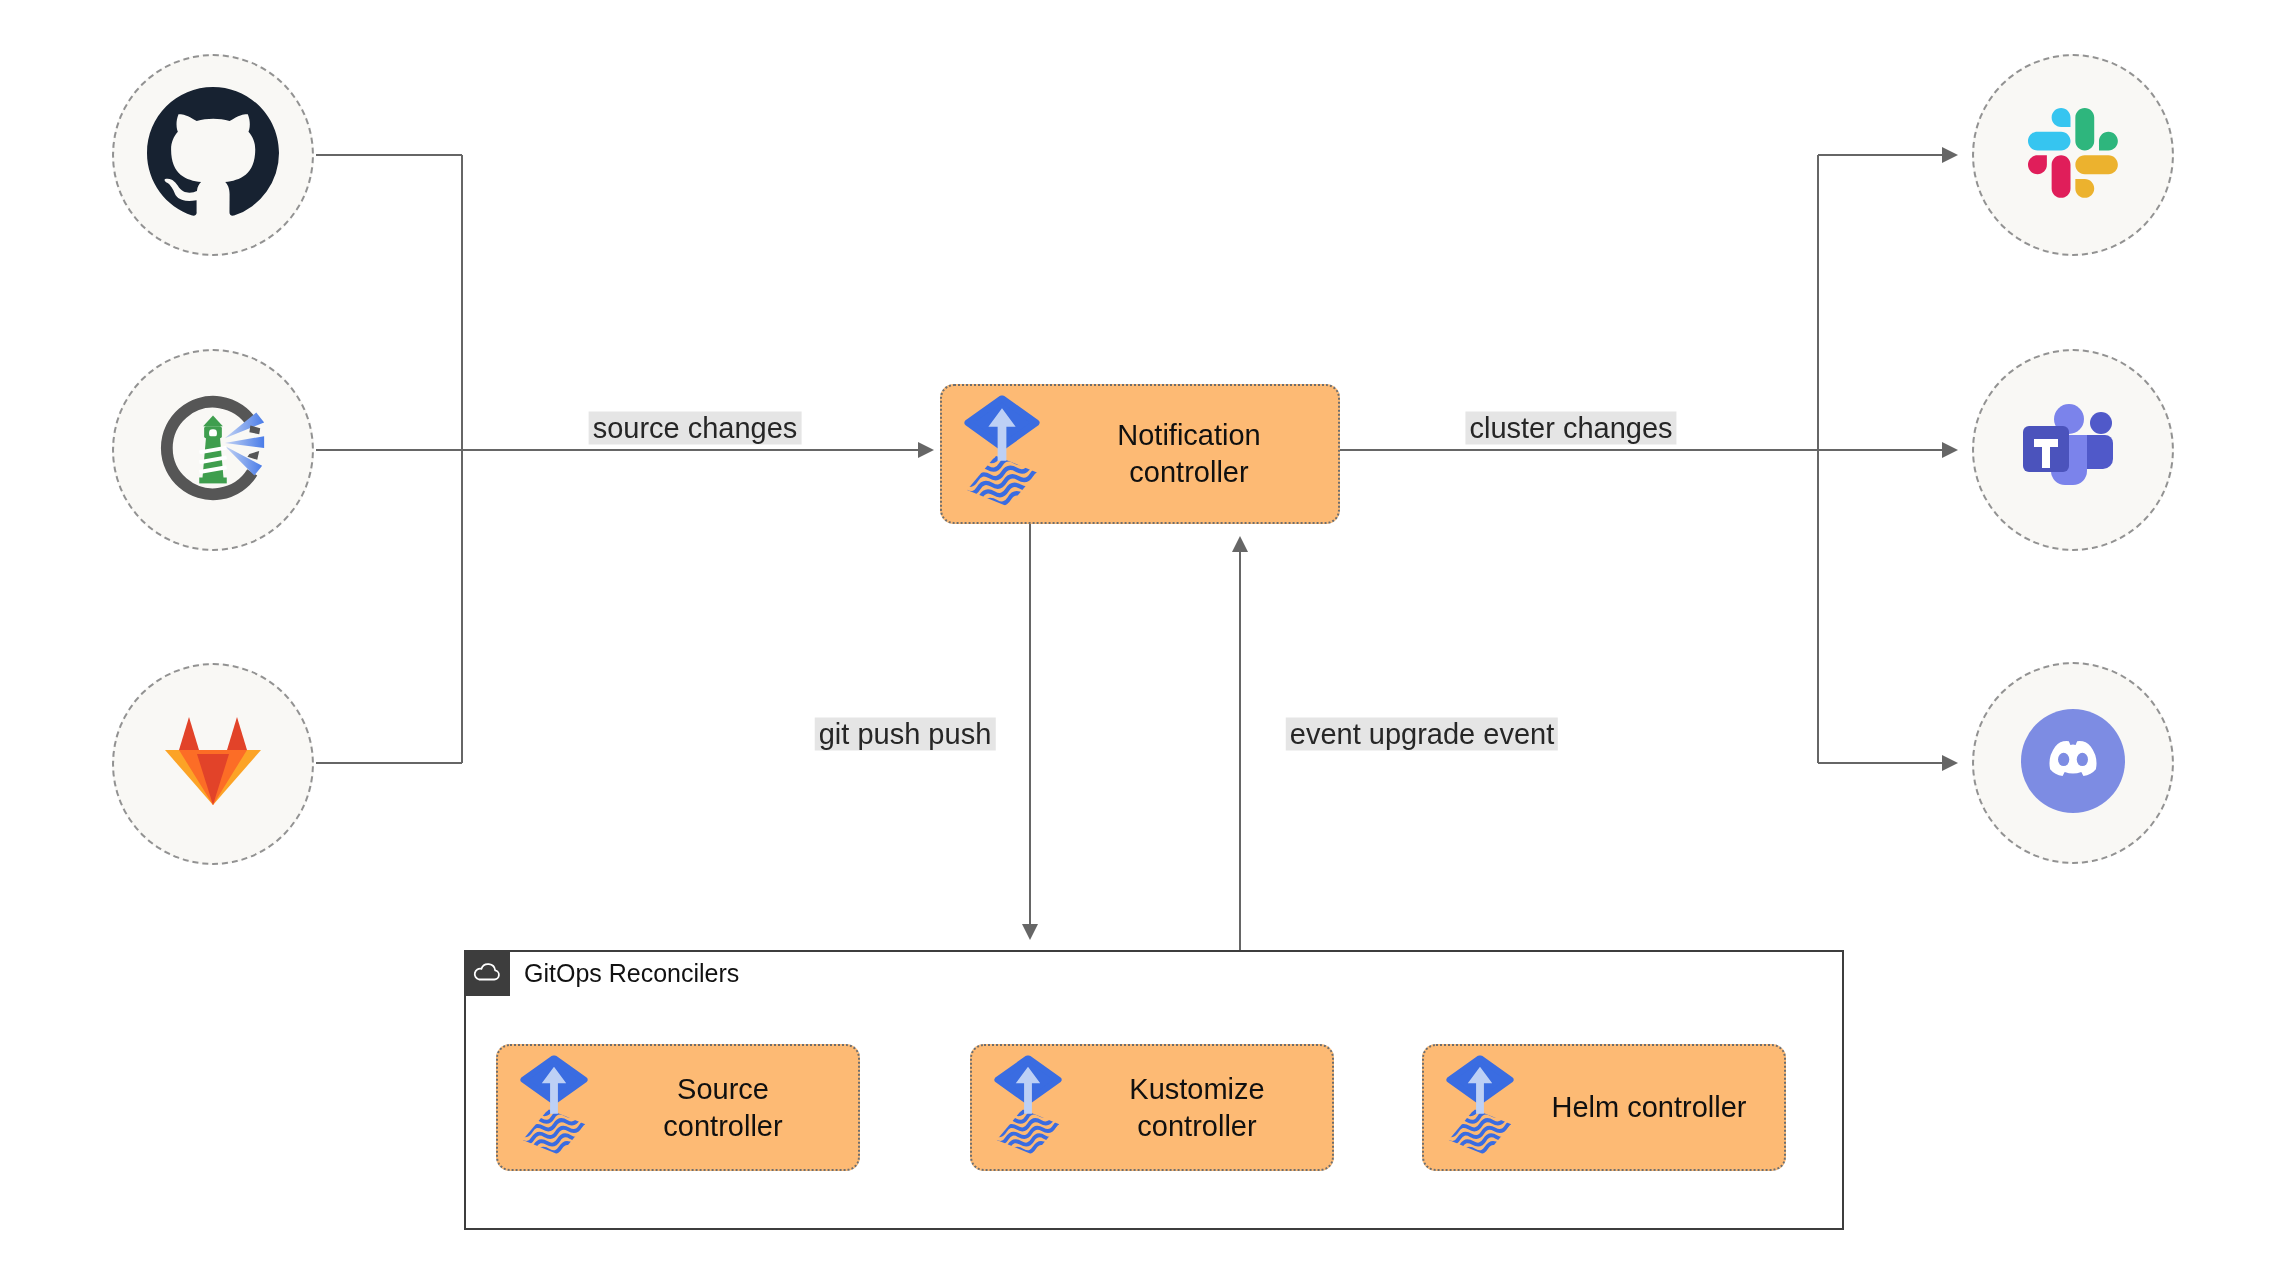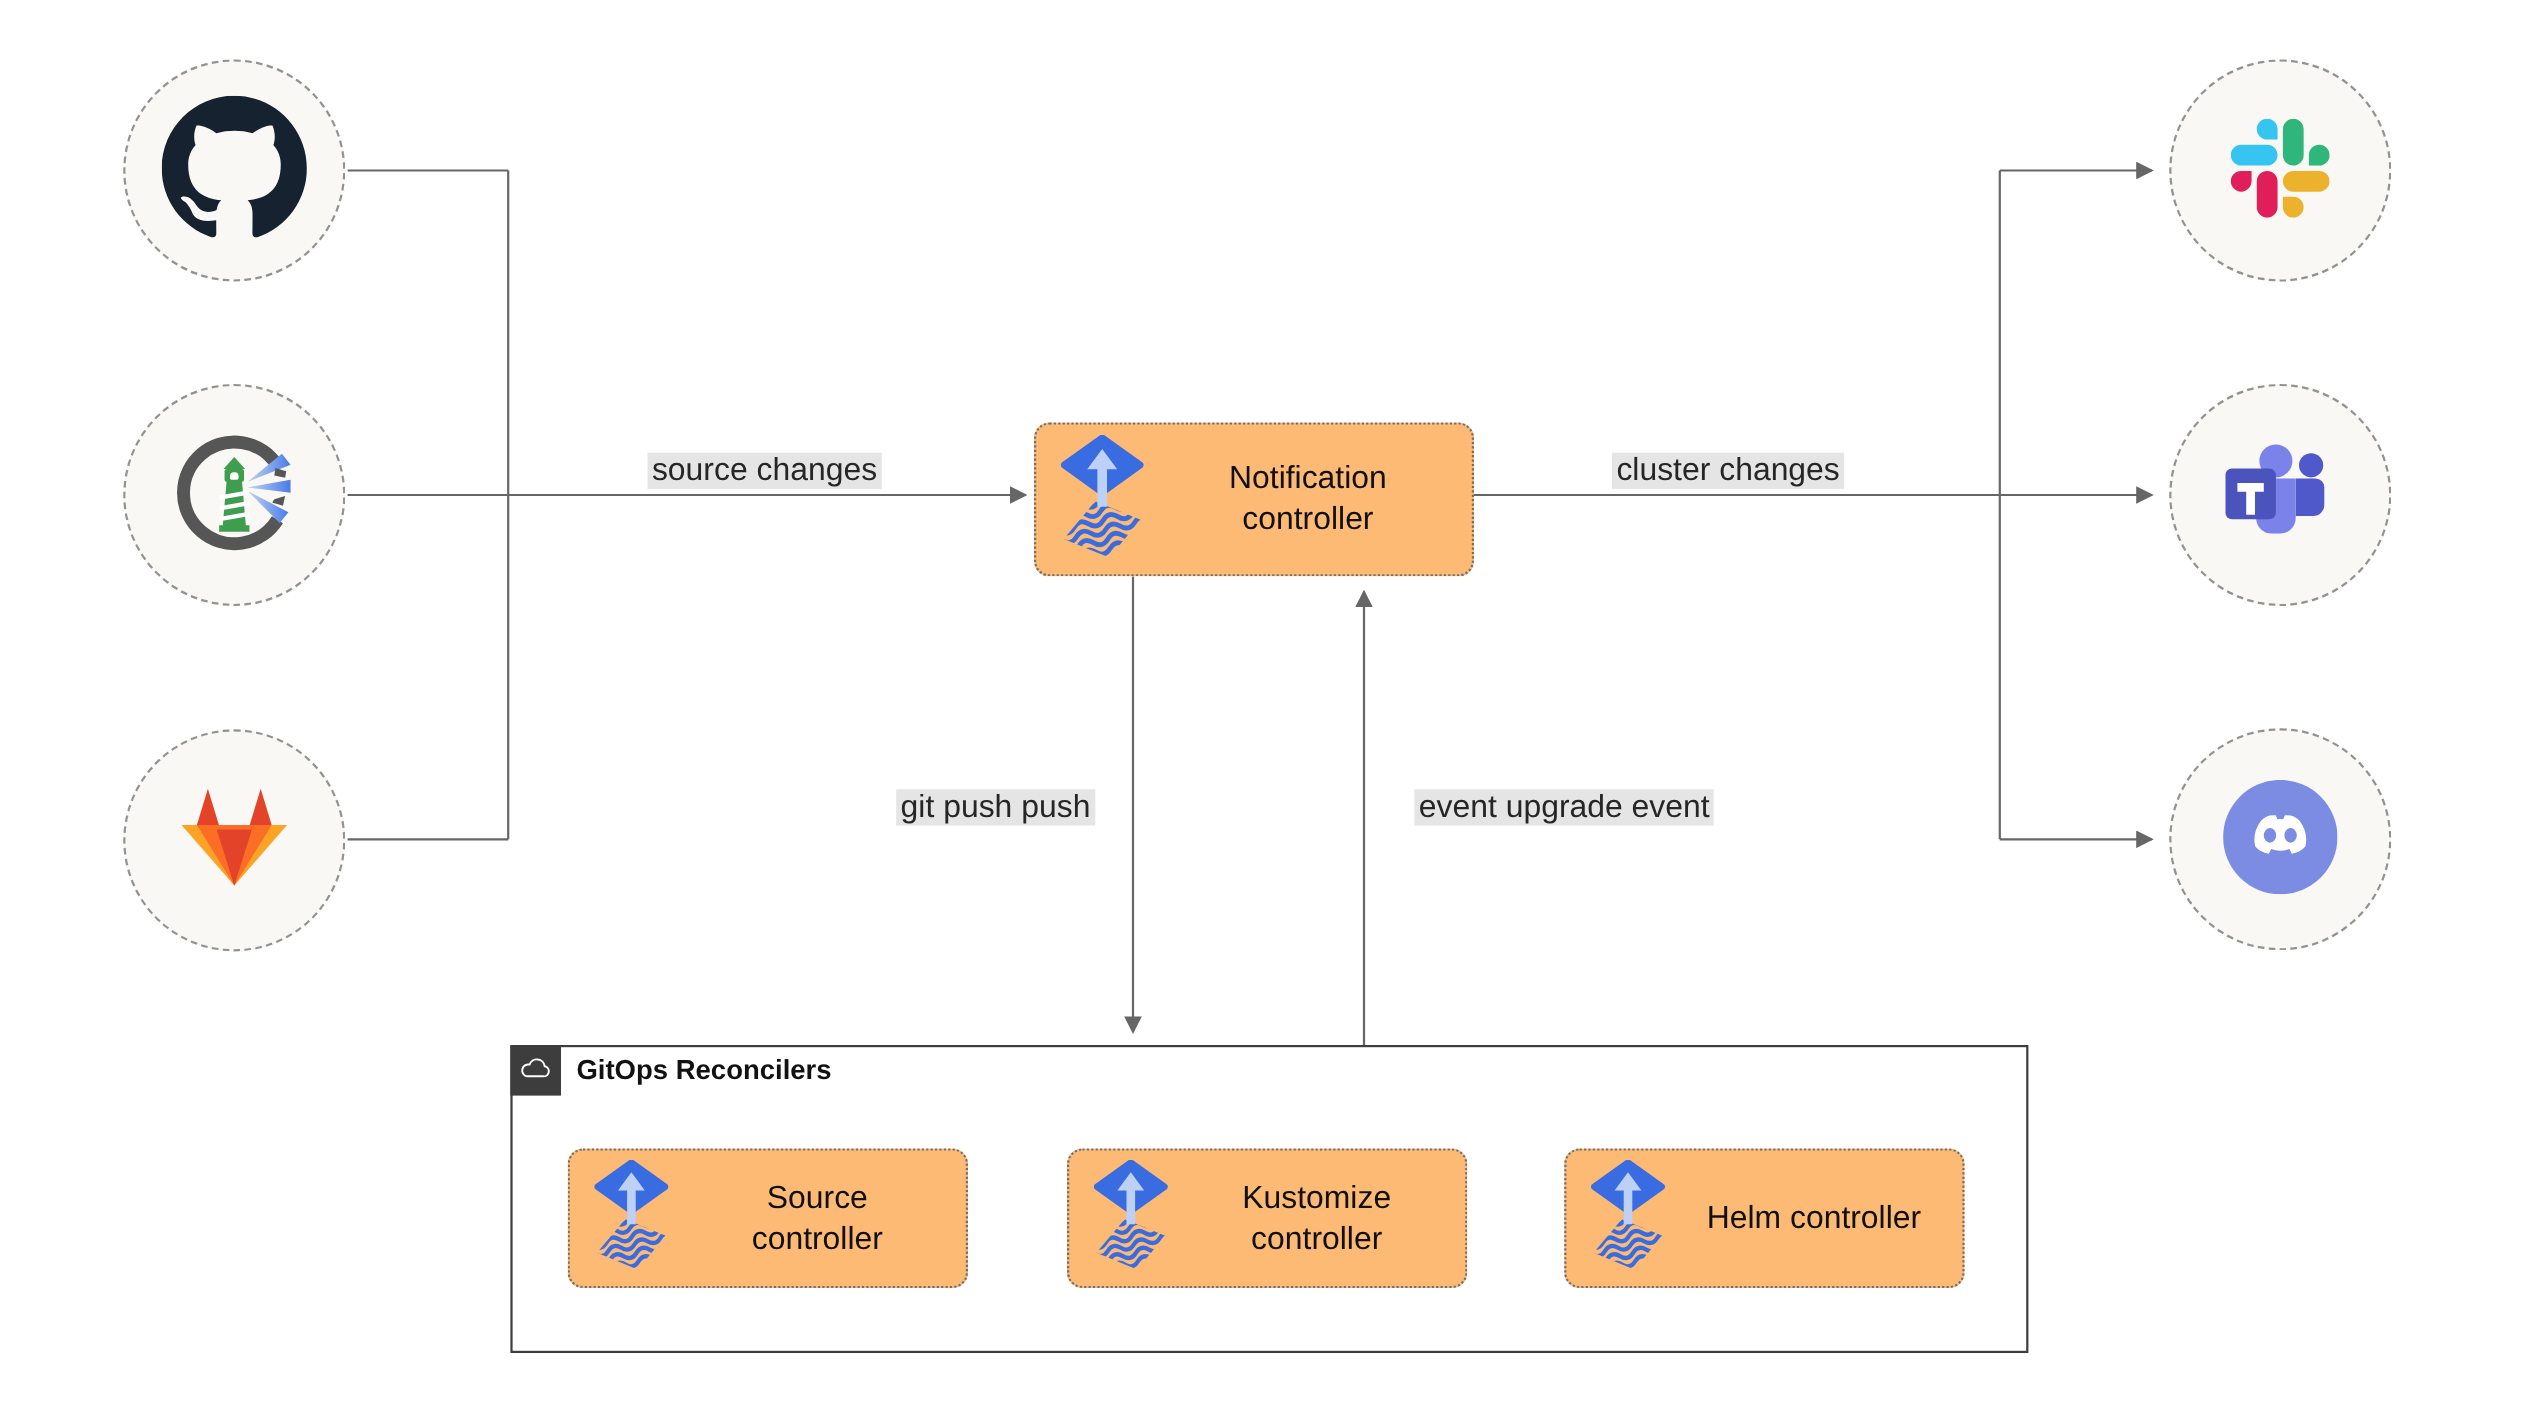--- a/index.html
+++ b/index.html
@@ -20,21 +20,21 @@
     display:flex;align-items:center;box-sizing:border-box;padding-left:22px;
   }
   .ctrl-label{flex:1;text-align:center;font-size:29px;line-height:37px;color:#101010;}
   .ctrl-label span{display:inline-block;max-width:205px;}
   
   .group{position:absolute;border:2px solid #3d3d3d;background:#ffffff;box-sizing:border-box;}
   .badge{
     position:absolute;left:464px;top:950px;width:46px;height:46px;background:#3d3d3d;
     display:flex;align-items:center;justify-content:center;
   }
-  .group-label{position:absolute;left:524px;top:959px;font-size:25px;color:#111111;font-weight:bold;}
+  .group-label{position:absolute;left:524px;top:959px;font-size:25px;color:#111111;}
   
   .edge-label{
     position:absolute;transform:translate(-50%,-50%);font-size:29px;color:#262626;
     white-space:nowrap;background:#e5e5e5;padding:0 4px;
   }
 </style>
 </head>
 <body>
 
 <div class="canvas">
@@ -186,21 +186,21 @@
   <div class="group" style="left:464px;top:950px;width:1380px;height:280px"></div>
   <div class="badge">
     <span>
       <svg width="32" height="27" viewBox="0 0 36 30">
         <path d="M9,24 h17 a5.2,5.2 0 0 0 1.2,-10.3 8,8 0 0 0 -15.5,-1.7 5.8,5.8 0 0 0 -2.7,12 z" fill="none" stroke="#ffffff" stroke-width="2" stroke-linejoin="round"></path>
       </svg>
     </span>
   </div>
   <div class="group-label">GitOps Reconcilers</div>
 
-  <div class="ctrl" style="left:516px;top:1044px;width:364px;height:127px">
+  <div class="ctrl" style="left:496px;top:1044px;width:364px;height:127px">
     <span>
       <svg width="68" height="102" viewBox="0 0 78 116">
           <use href="#flux"></use>
         </svg>
     </span>
     <div class="ctrl-label">
       <span>Source controller</span>
     </div>
   </div>
 

